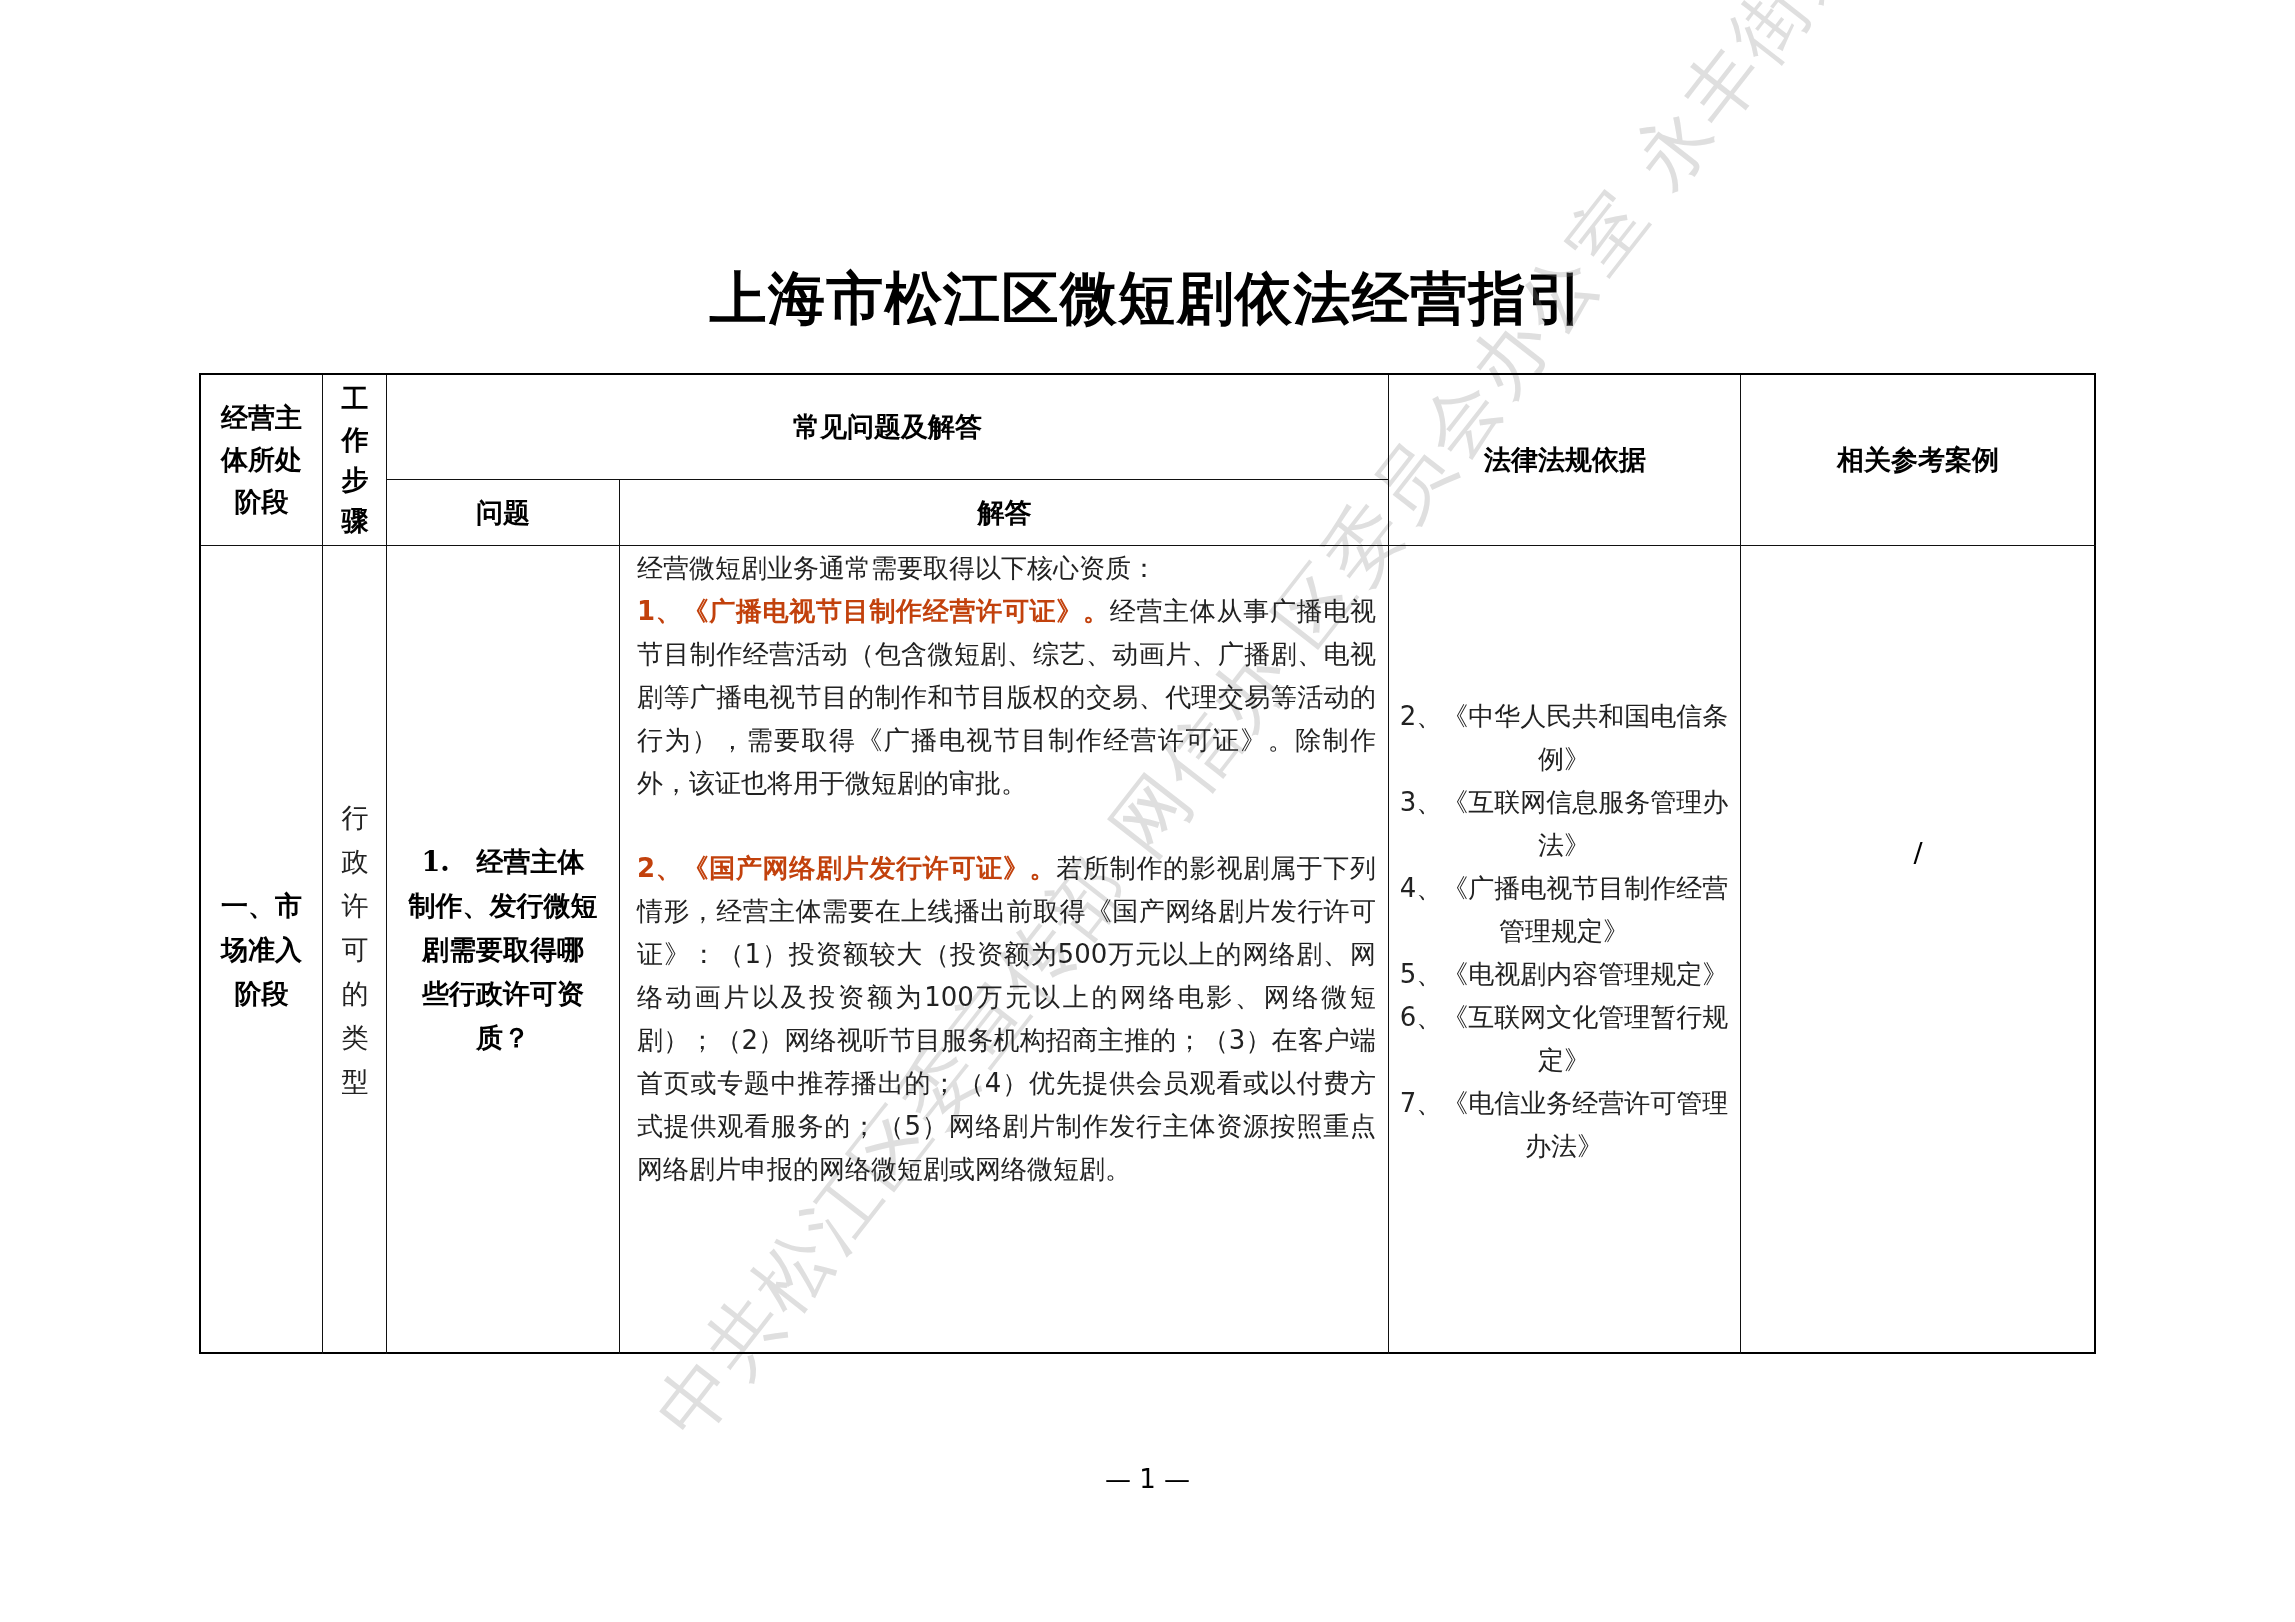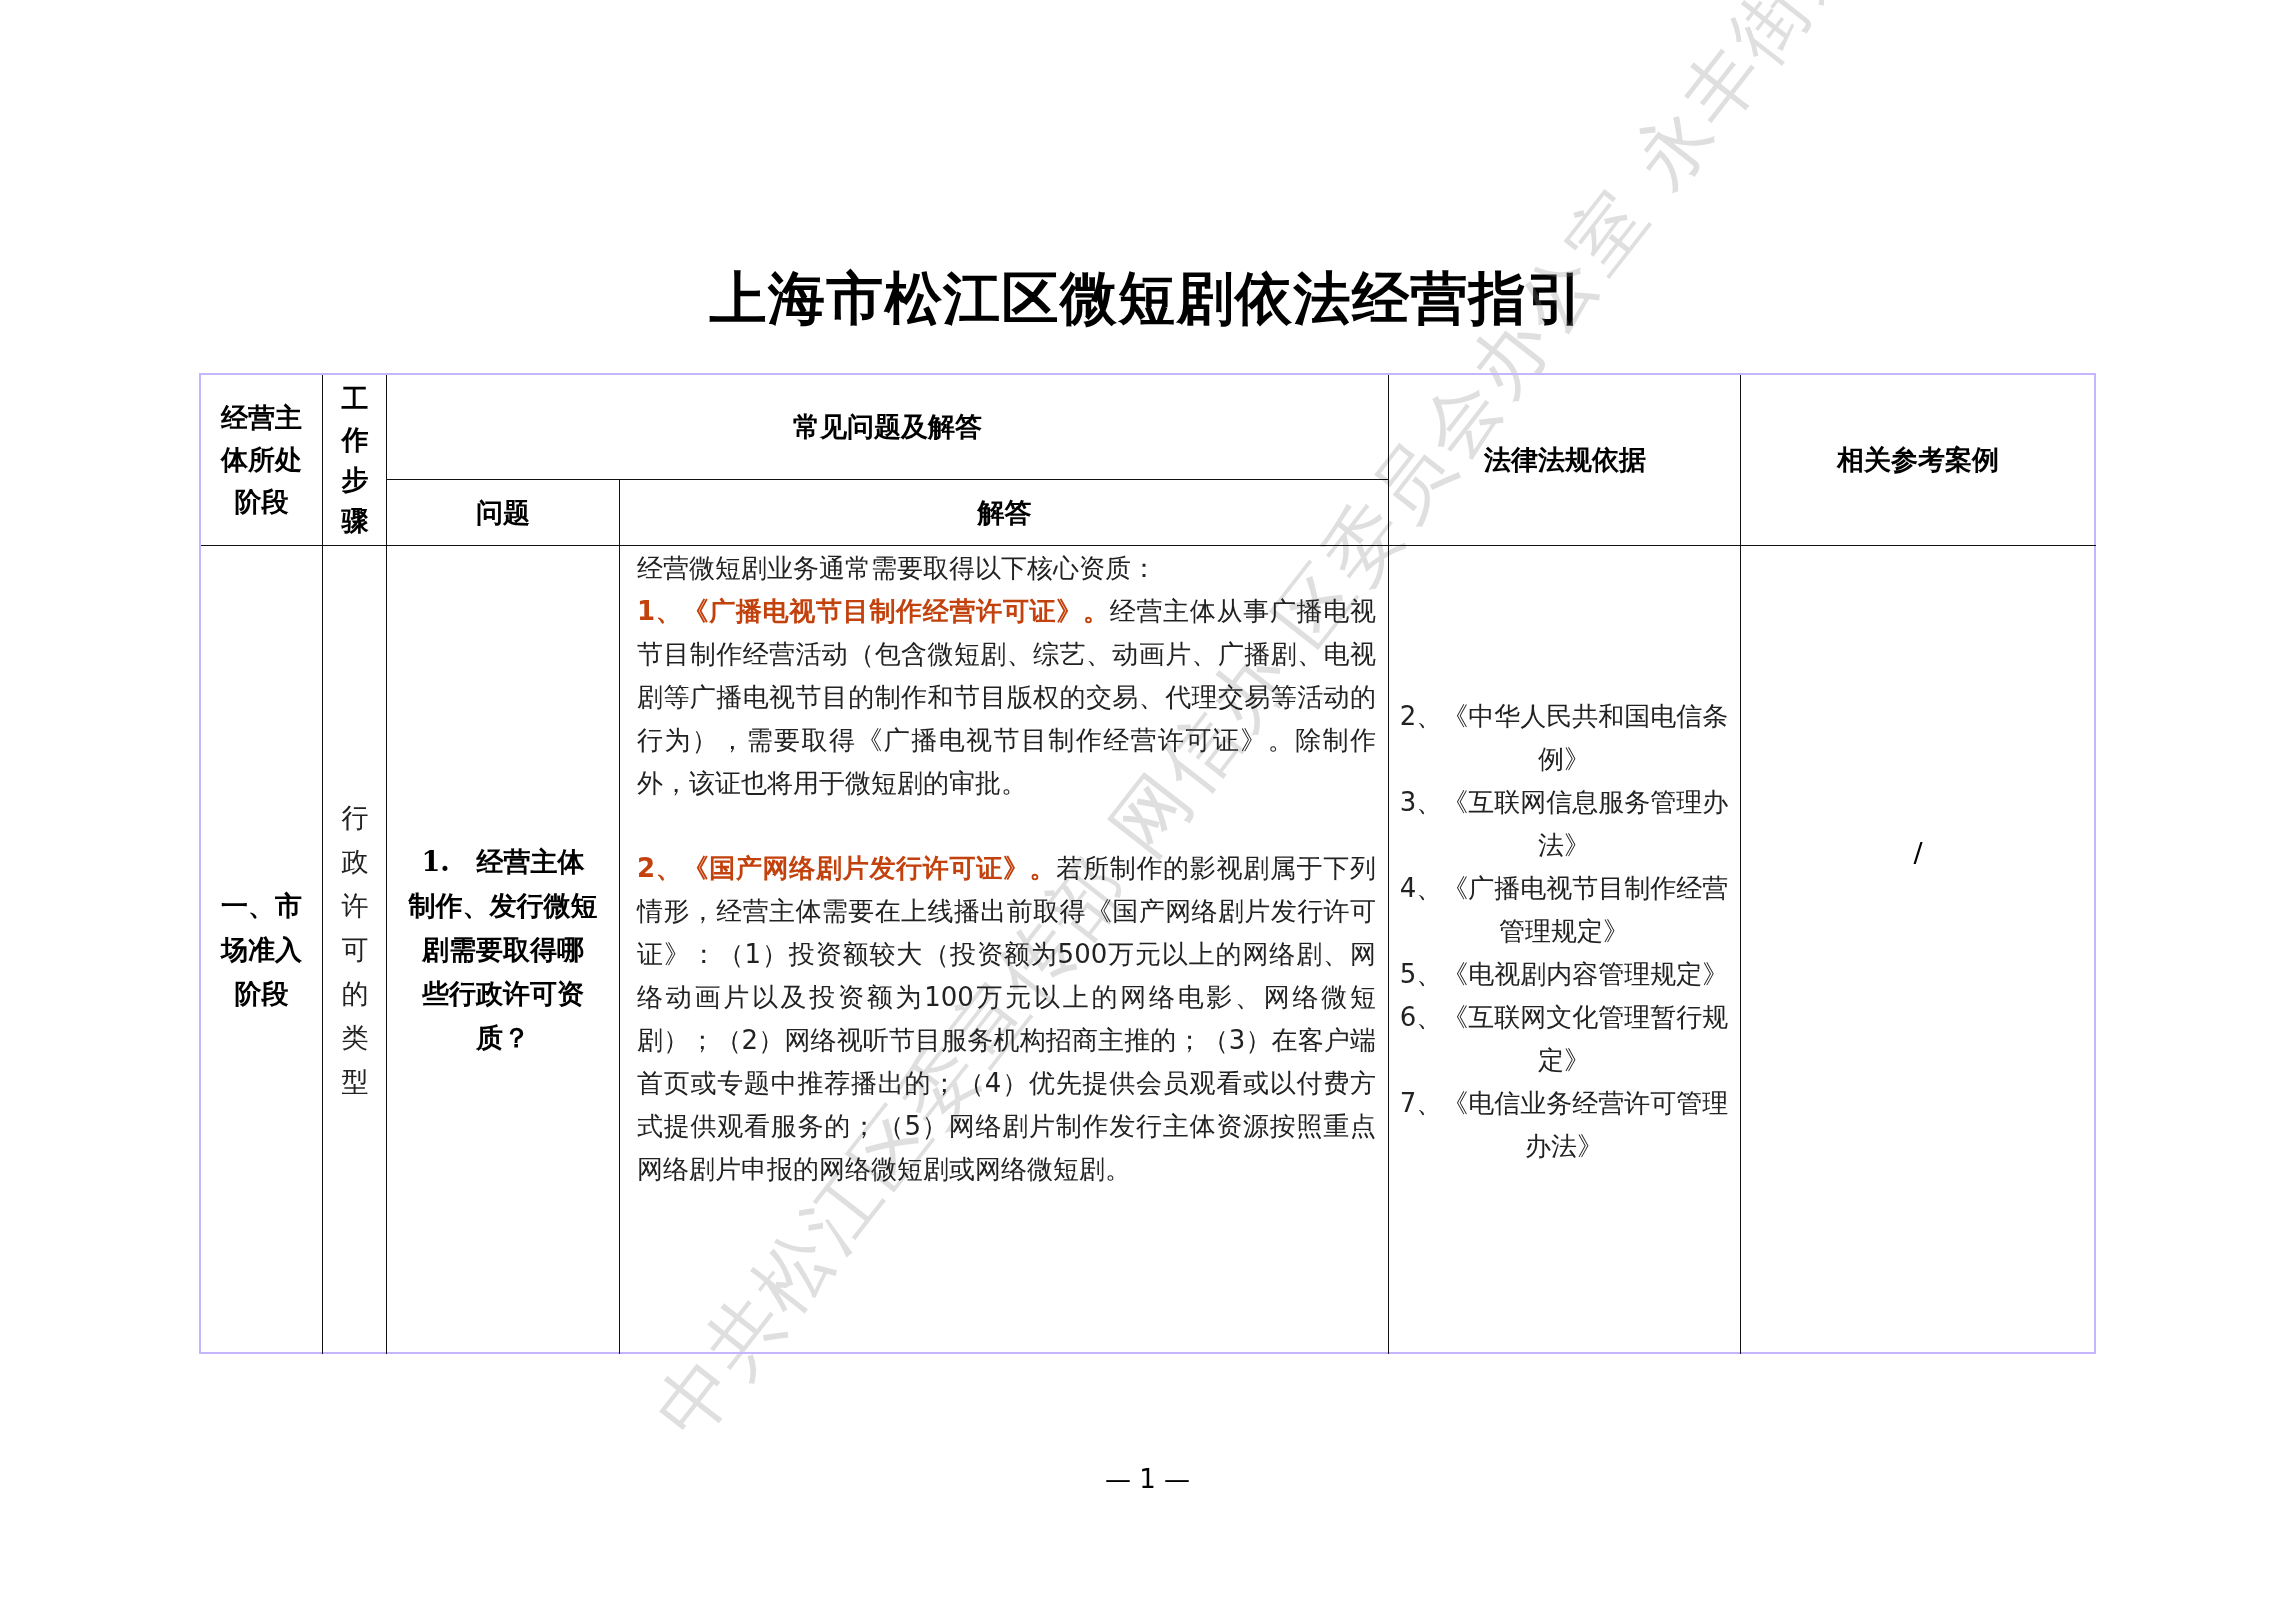--- a/index.html
+++ b/index.html
@@ -2,21 +2,21 @@
 <html style="font-size:11px"><head>
 <meta charset="utf-8">
 <style>
   html, body { margin: 0; padding: 0; background: #ffffff; }
   body { width: 2295px; height: 1623px; position: relative; overflow: hidden;
          font-family: "DejaVu Serif", "Liberation Serif", serif; color: #000; }
   .page-title { position: absolute; left: 0; width: 2295px; top: 269px; text-align: center;
          font-family: "DejaVu Serif", "Liberation Serif", serif; font-weight: bold; font-size: 57px;
          letter-spacing: 1.4px; line-height: 1; }
   .grid { position: absolute; left: 199px; top: 373px; width: 1897px; height: 981px;
-          border: 2px solid #c4b5fd; box-sizing: border-box; }
+          border: 2px solid #000000; box-sizing: border-box; }
   .vline, .hline { position: absolute; background: #111; }
   .cell { position: absolute; display: flex; align-items: center; justify-content: center;
           text-align: center; box-sizing: border-box; }
   .hdr { font-size: 27px; font-weight: bold; line-height: 1.55; }
   .stack { display: flex; flex-direction: column; align-items: center; }
   .stack span { display: block; }
   .answer { position: absolute; left: 637px; top: 547px; width: 739px;
             font-family: "DejaVu Sans", "Liberation Sans", sans-serif; font-size: 26px; line-height: 43px;
             text-align: justify; color: #222; }
   .answer p { margin: 0; }

